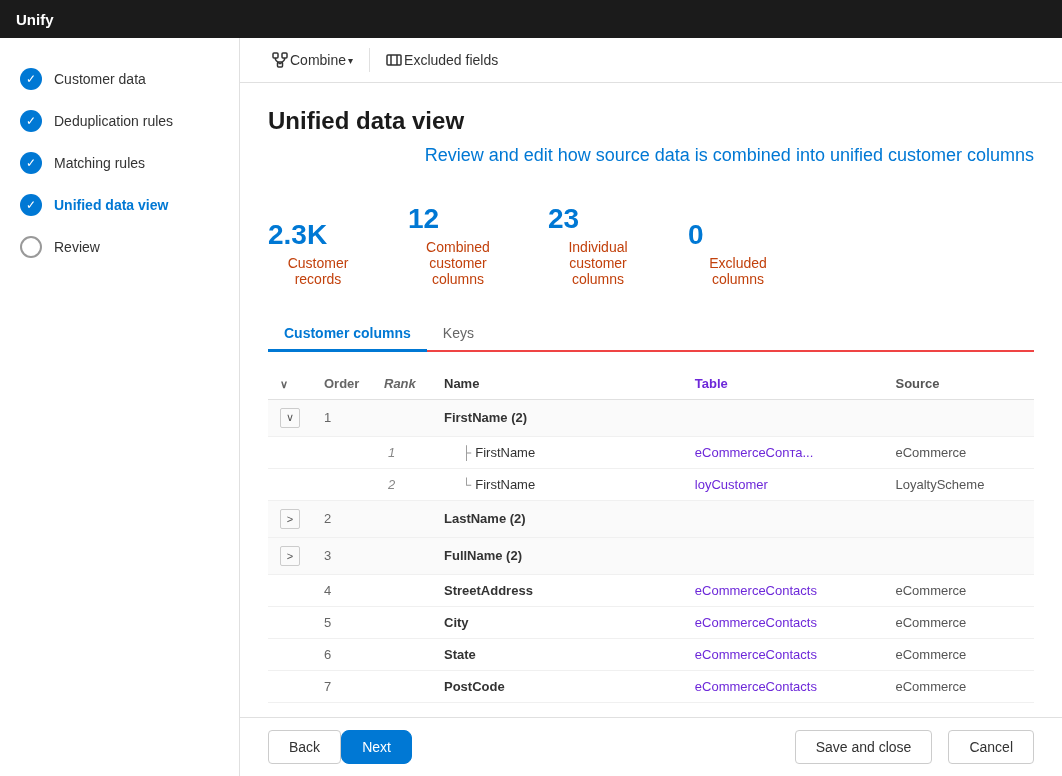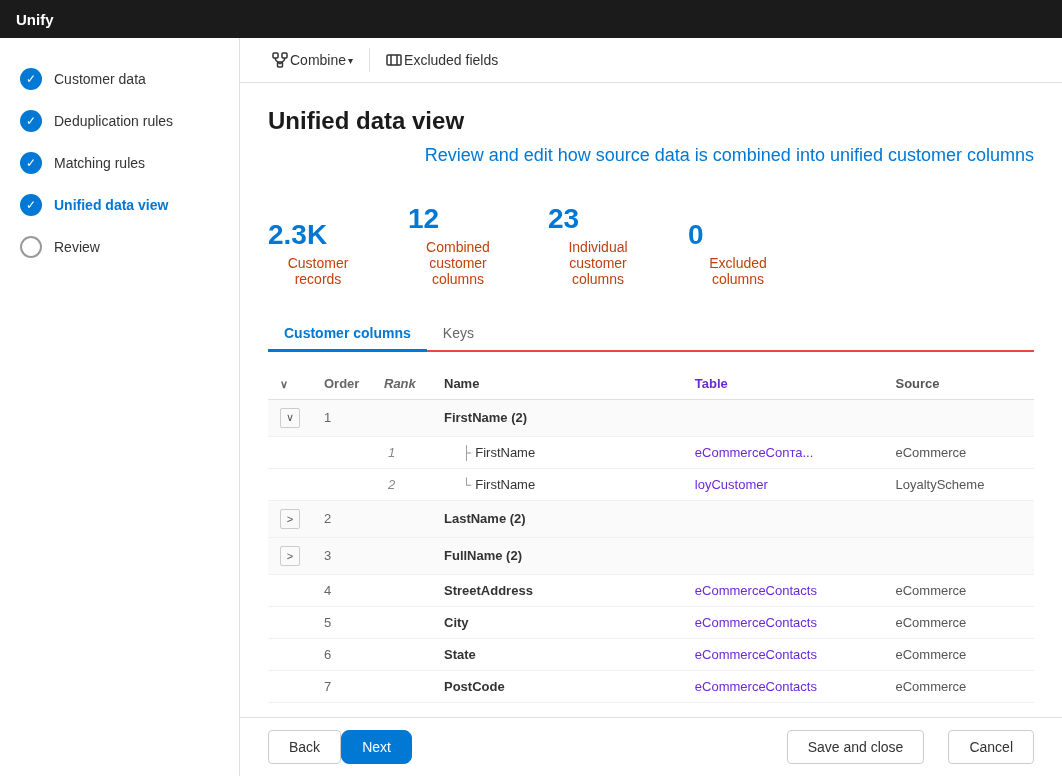--- a/index.html
+++ b/index.html
@@ -50,21 +50,21 @@
     .col-order { width: 60px; color: #666; }
     .col-rank { width: 60px; color: #666; font-style: italic; }
     .col-name { min-width: 200px; }
     .col-table { min-width: 160px; color: #6d28d9; }
     .col-source { min-width: 120px; color: #555; }
 
     .expand-btn { background: none; border: 1px solid #ccc; width: 20px; height: 20px; display: flex; align-items: center; justify-content: center; cursor: pointer; font-size: 11px; color: #555; border-radius: 2px; }
 
     .footer { display: flex; align-items: center; justify-content: space-between; padding: 12px 28px; border-top: 1px solid #e0e0e0; background: #fff; }
     .footer-left { display: flex; }
-    .footer-right { display: flex; gap: 24px; }
+    .footer-right { display: flex; gap: 16px; }
 
     .btn { padding: 8px 20px; border-radius: 4px; font-size: 14px; cursor: pointer; border: 1px solid #ccc; background: #fff; color: #333; }
     .btn-primary { background: #0078d4; color: #fff; border-color: #0078d4; border-radius: 8px; }
 
     .stat-item { align-items: flex-start; }
 
     .rank-number { color: #666; font-size: 13px; }
   </style>
 </head>
 <body>

